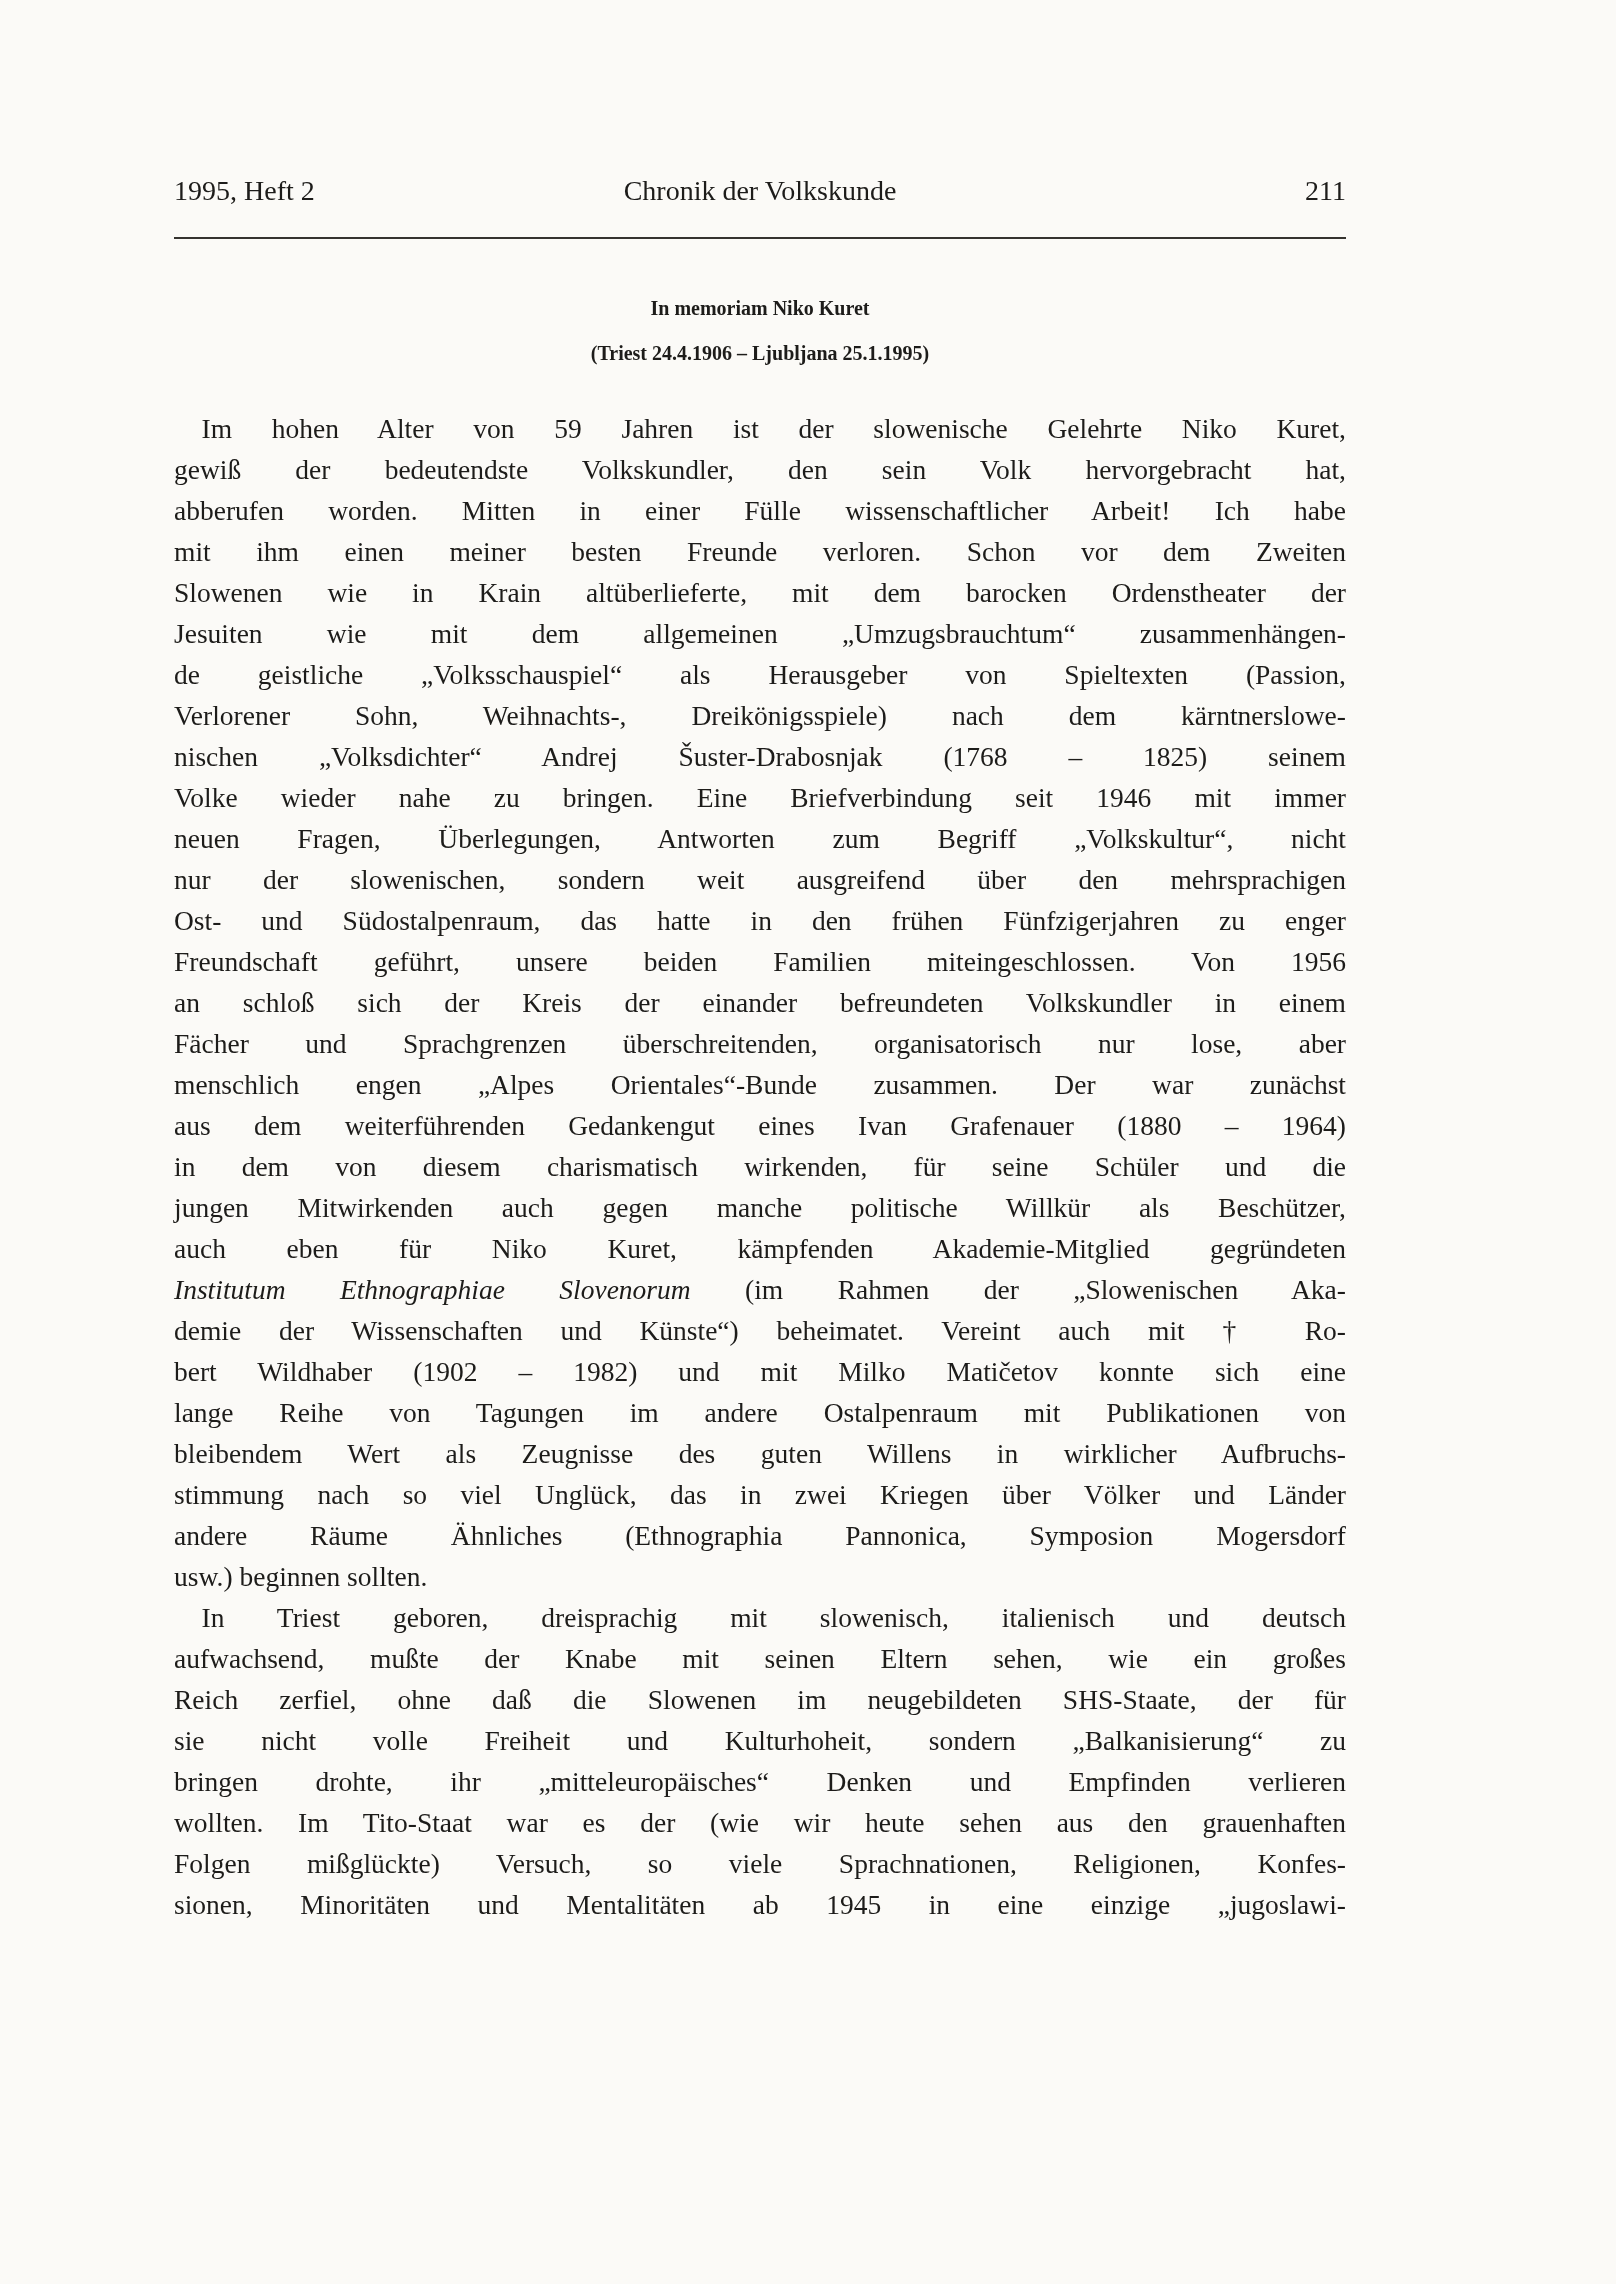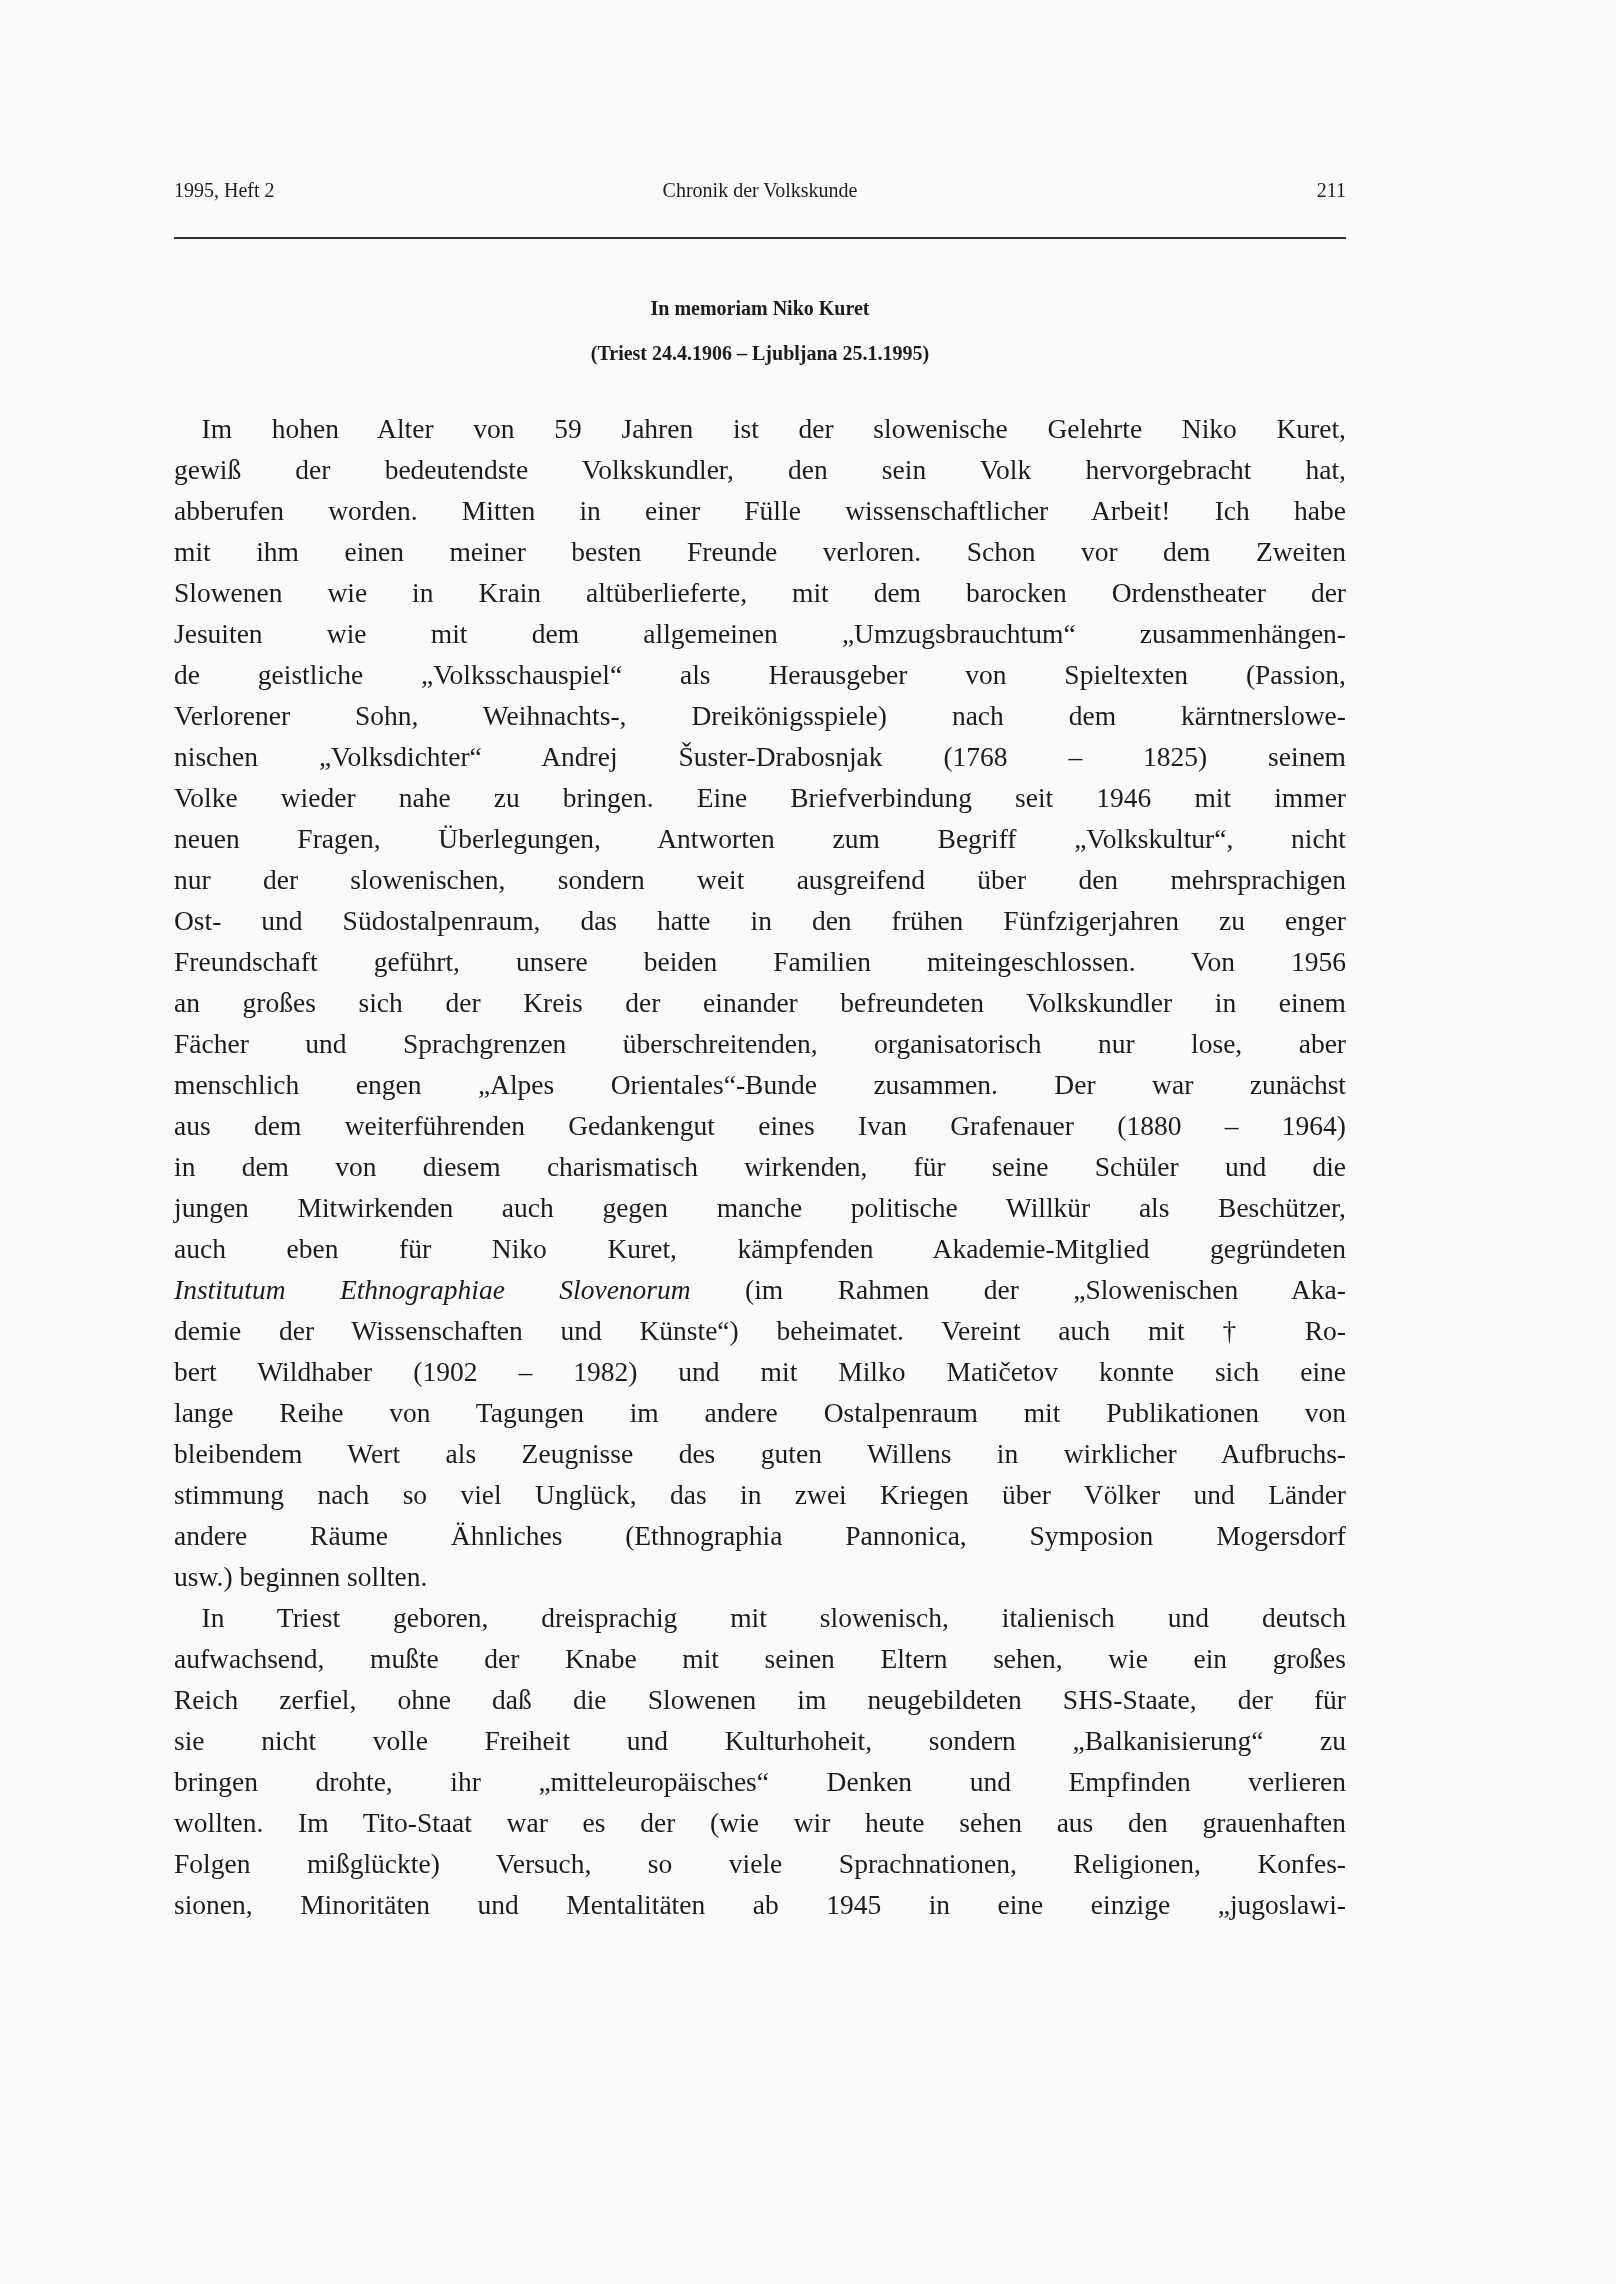--- a/index.html
+++ b/index.html
@@ -16,21 +16,21 @@
   .content {
     position: absolute;
     left: 174px;
     top: 175px;
     width: 1172px;
   }
   .running-header {
     display: grid;
     grid-template-columns: 1fr auto 1fr;
     align-items: baseline;
-    font-size: 20px;
+    font-size: 28px;
     line-height: 31px;
   }
   .running-header .hdr-left   { text-align: left; }
   .running-header .hdr-center { text-align: right; }
   .running-header .hdr-right  { text-align: right; }
   .header-rule {
     margin-top: 31px;
     height: 0;
     border-top: 2.4px solid #35332f;
   }
@@ -88,21 +88,21 @@
           <div class="line">Slowenen wie in Krain altüberlieferte, mit dem barocken Ordenstheater der</div>
           <div class="line">Jesuiten wie mit dem allgemeinen „Umzugsbrauchtum“ zusammenhängen-</div>
           <div class="line">de geistliche „Volksschauspiel“ als Herausgeber von Spieltexten (Passion,</div>
           <div class="line">Verlorener Sohn, Weihnachts-, Dreikönigsspiele) nach dem kärntnerslowe-</div>
           <div class="line">nischen „Volksdichter“ Andrej Šuster-Drabosnjak (1768 – 1825) seinem</div>
           <div class="line">Volke wieder nahe zu bringen. Eine Briefverbindung seit 1946 mit immer</div>
           <div class="line">neuen Fragen, Überlegungen, Antworten zum Begriff „Volkskultur“, nicht</div>
           <div class="line">nur der slowenischen, sondern weit ausgreifend über den mehrsprachigen</div>
           <div class="line">Ost- und Südostalpenraum, das hatte in den frühen Fünfzigerjahren zu enger</div>
           <div class="line">Freundschaft geführt, unsere beiden Familien miteingeschlossen. Von 1956</div>
-          <div class="line">an großes sich der Kreis der einander befreundeten Volkskundler in einem</div>
+          <div class="line">an schloß sich der Kreis der einander befreundeten Volkskundler in einem</div>
           <div class="line">Fächer und Sprachgrenzen überschreitenden, organisatorisch nur lose, aber</div>
           <div class="line">menschlich engen „Alpes Orientales“-Bunde zusammen. Der war zunächst</div>
           <div class="line">aus dem weiterführenden Gedankengut eines Ivan Grafenauer (1880 – 1964)</div>
           <div class="line">in dem von diesem charismatisch wirkenden, für seine Schüler und die</div>
           <div class="line">jungen Mitwirkenden auch gegen manche politische Willkür als Beschützer,</div>
           <div class="line">auch eben für Niko Kuret, kämpfenden Akademie-Mitglied gegründeten</div>
           <div class="line"><span class="italic">Institutum Ethnographiae Slovenorum</span><span> (im Rahmen der „Slowenischen Aka-</span></div>
           <div class="line">demie der Wissenschaften und Künste“) beheimatet. Vereint auch mit † Ro-</div>
           <div class="line">bert Wildhaber (1902 – 1982) und mit Milko Matičetov konnte sich eine</div>
           <div class="line">lange Reihe von Tagungen im andere Ostalpenraum mit Publikationen von</div>

